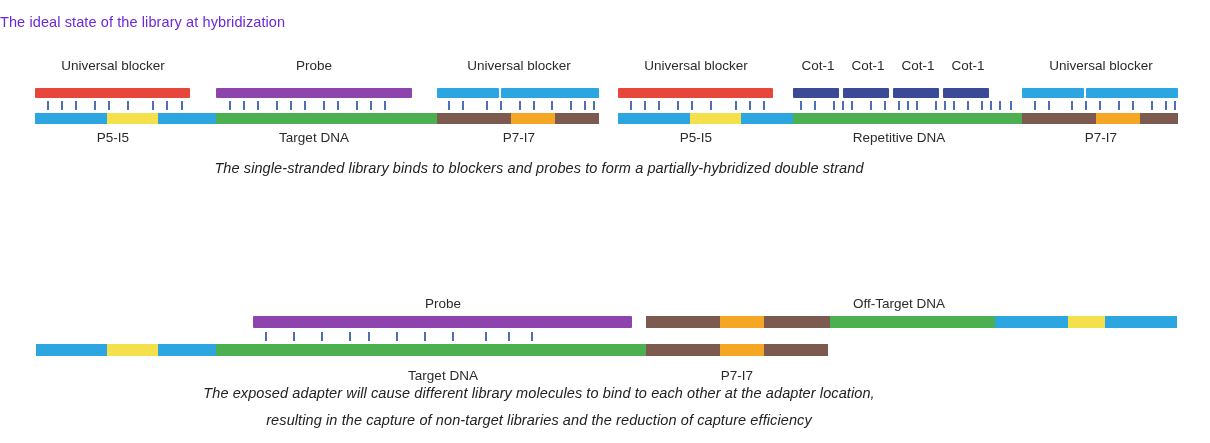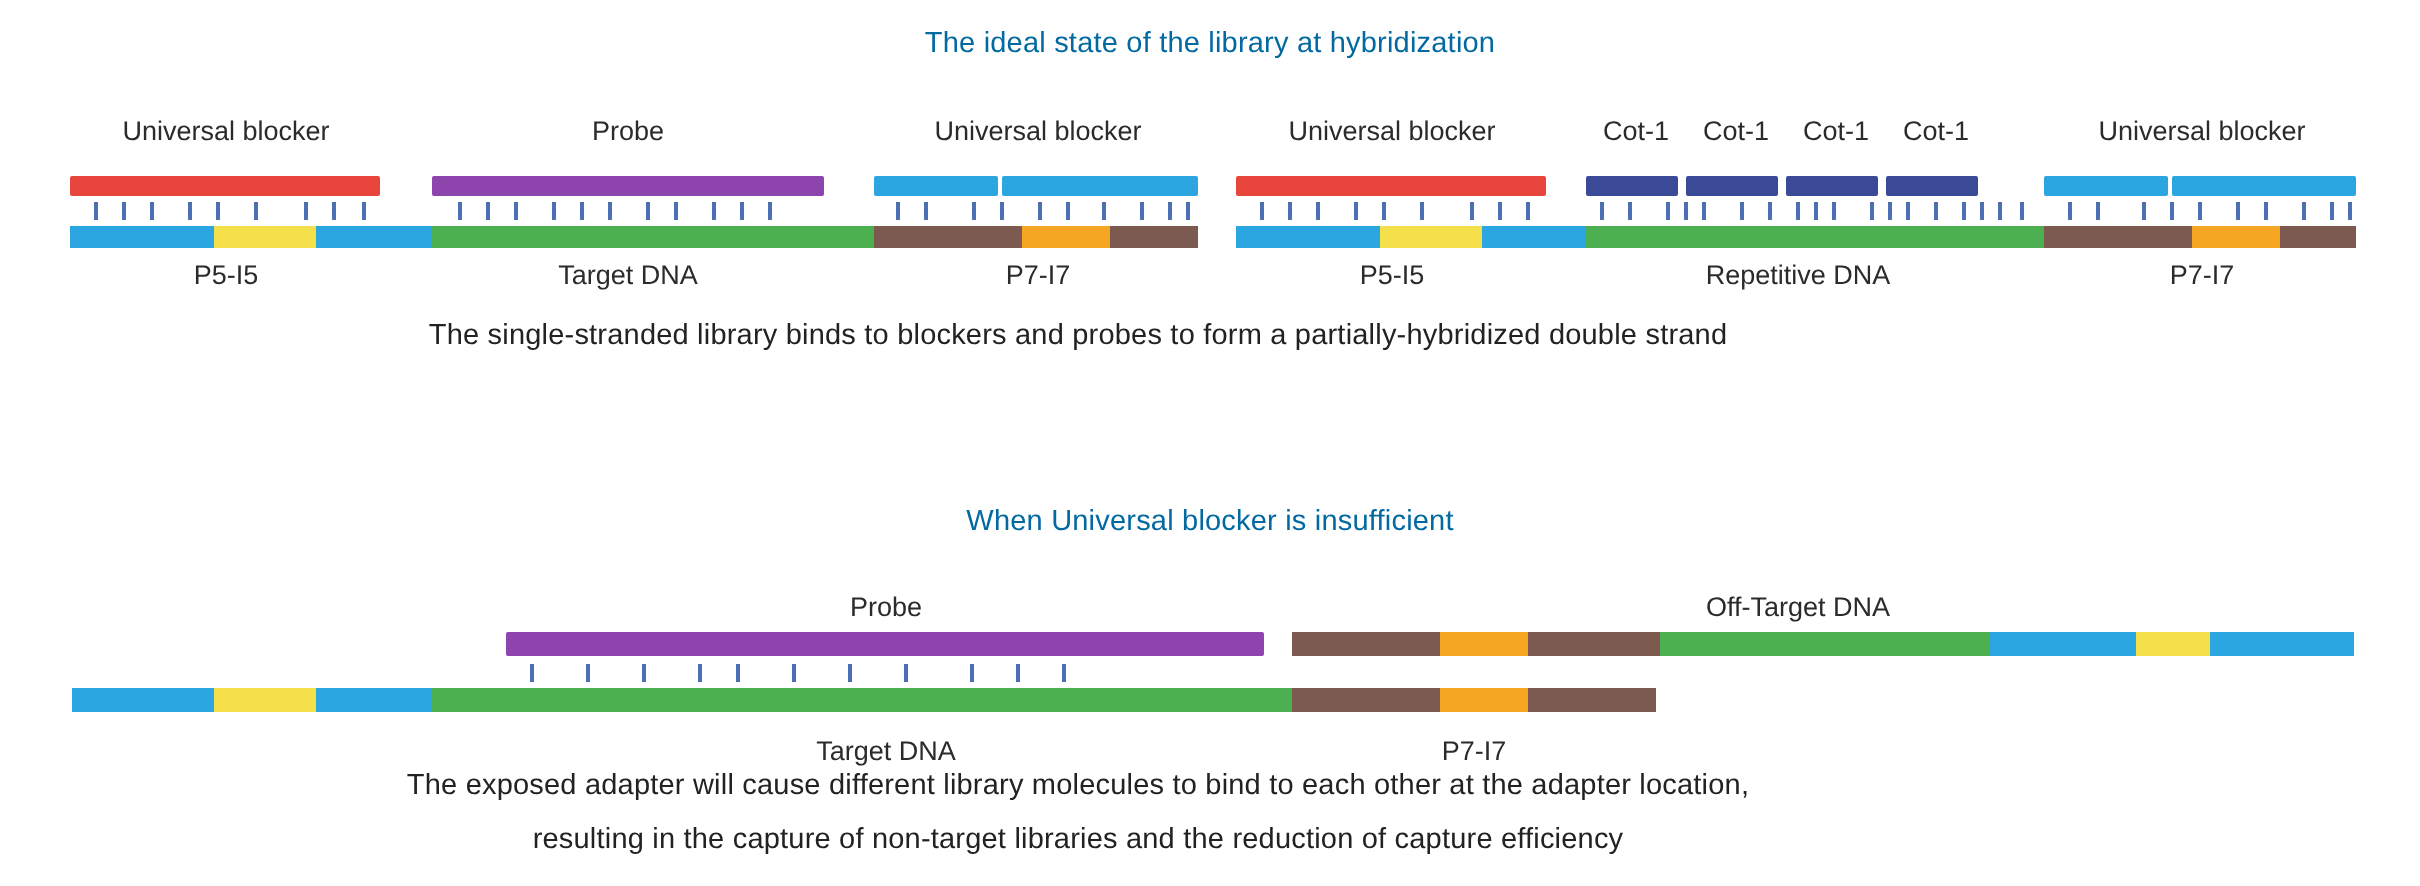--- a/index.html
+++ b/index.html
@@ -1,20 +1,20 @@
 <!DOCTYPE html>
 <html><head>
 <meta charset="utf-8">
 <style>
   html,body{margin:0;padding:0;background:#ffffff;}
   body{width:1210px;height:443px;position:relative;overflow:hidden;
        font-family:"Liberation Sans","DejaVu Sans",sans-serif;color:#2b2b2b;}
   .panel{position:absolute;left:0;width:1210px;}
-  .title{position:absolute;width:1210px;text-align:center;font-size:14.5px;color:#0369a1;letter-spacing:.1px;}
-  .caption{position:absolute;width:1078px;text-align:center;font-size:14.5px;color:#222;letter-spacing:.1px;}
+  .title{position:absolute;width:1210px;text-align:left;font-size:14.5px;color:#6d28d9;letter-spacing:.1px;}
+  .caption{position:absolute;width:1078px;text-align:center;font-size:14.5px;color:#222;letter-spacing:.1px;font-style:italic;}
   .lbl{position:absolute;font-size:13.5px;color:#2b2b2b;text-align:center;white-space:nowrap;transform:translateX(-50%);}
   .bar{position:absolute;height:10px;border-radius:1px;}
   .seg{position:absolute;height:11px;}
   .tick{position:absolute;width:1.6px;height:9px;background:#4f6fb5;}
 </style>
 </head>
 <body>
 
 <div class="panel" style="top:0;height:200px;">
 
@@ -136,21 +136,20 @@
       <div class="lbl" style="left: 696px; top: 130px;">P5-I5</div>
       <div class="lbl" style="left: 899px; top: 130px;">Repetitive DNA</div>
       <div class="lbl" style="left: 1101px; top: 130px;">P7-I7</div>
     </div>
 
   <div class="caption" style="top:160px;">The single-stranded library binds to blockers and probes to form a partially-hybridized double strand</div>
 </div>
 
 <div class="panel" style="top:240px;height:203px;">
 
-  <div class="title" style="top:13px;">When Universal blocker is insufficient</div>
 
   <div id="bot-top-labels">
       <div class="lbl" style="left: 443px; top: 56px;">Probe</div>
       <div class="lbl" style="left: 899px; top: 56px;">Off-Target DNA</div>
     </div>
   <div id="bot-probe">
       <div class="bar" style="left: 253px; top: 76px; width: 379px; height: 12px; background: rgb(142, 68, 173);"></div>
     </div>
   <div id="bot-upper-strand">
       <div class="seg" style="left: 646px; top: 76px; width: 74px; height: 12px; background: rgb(125, 90, 79);"></div>

